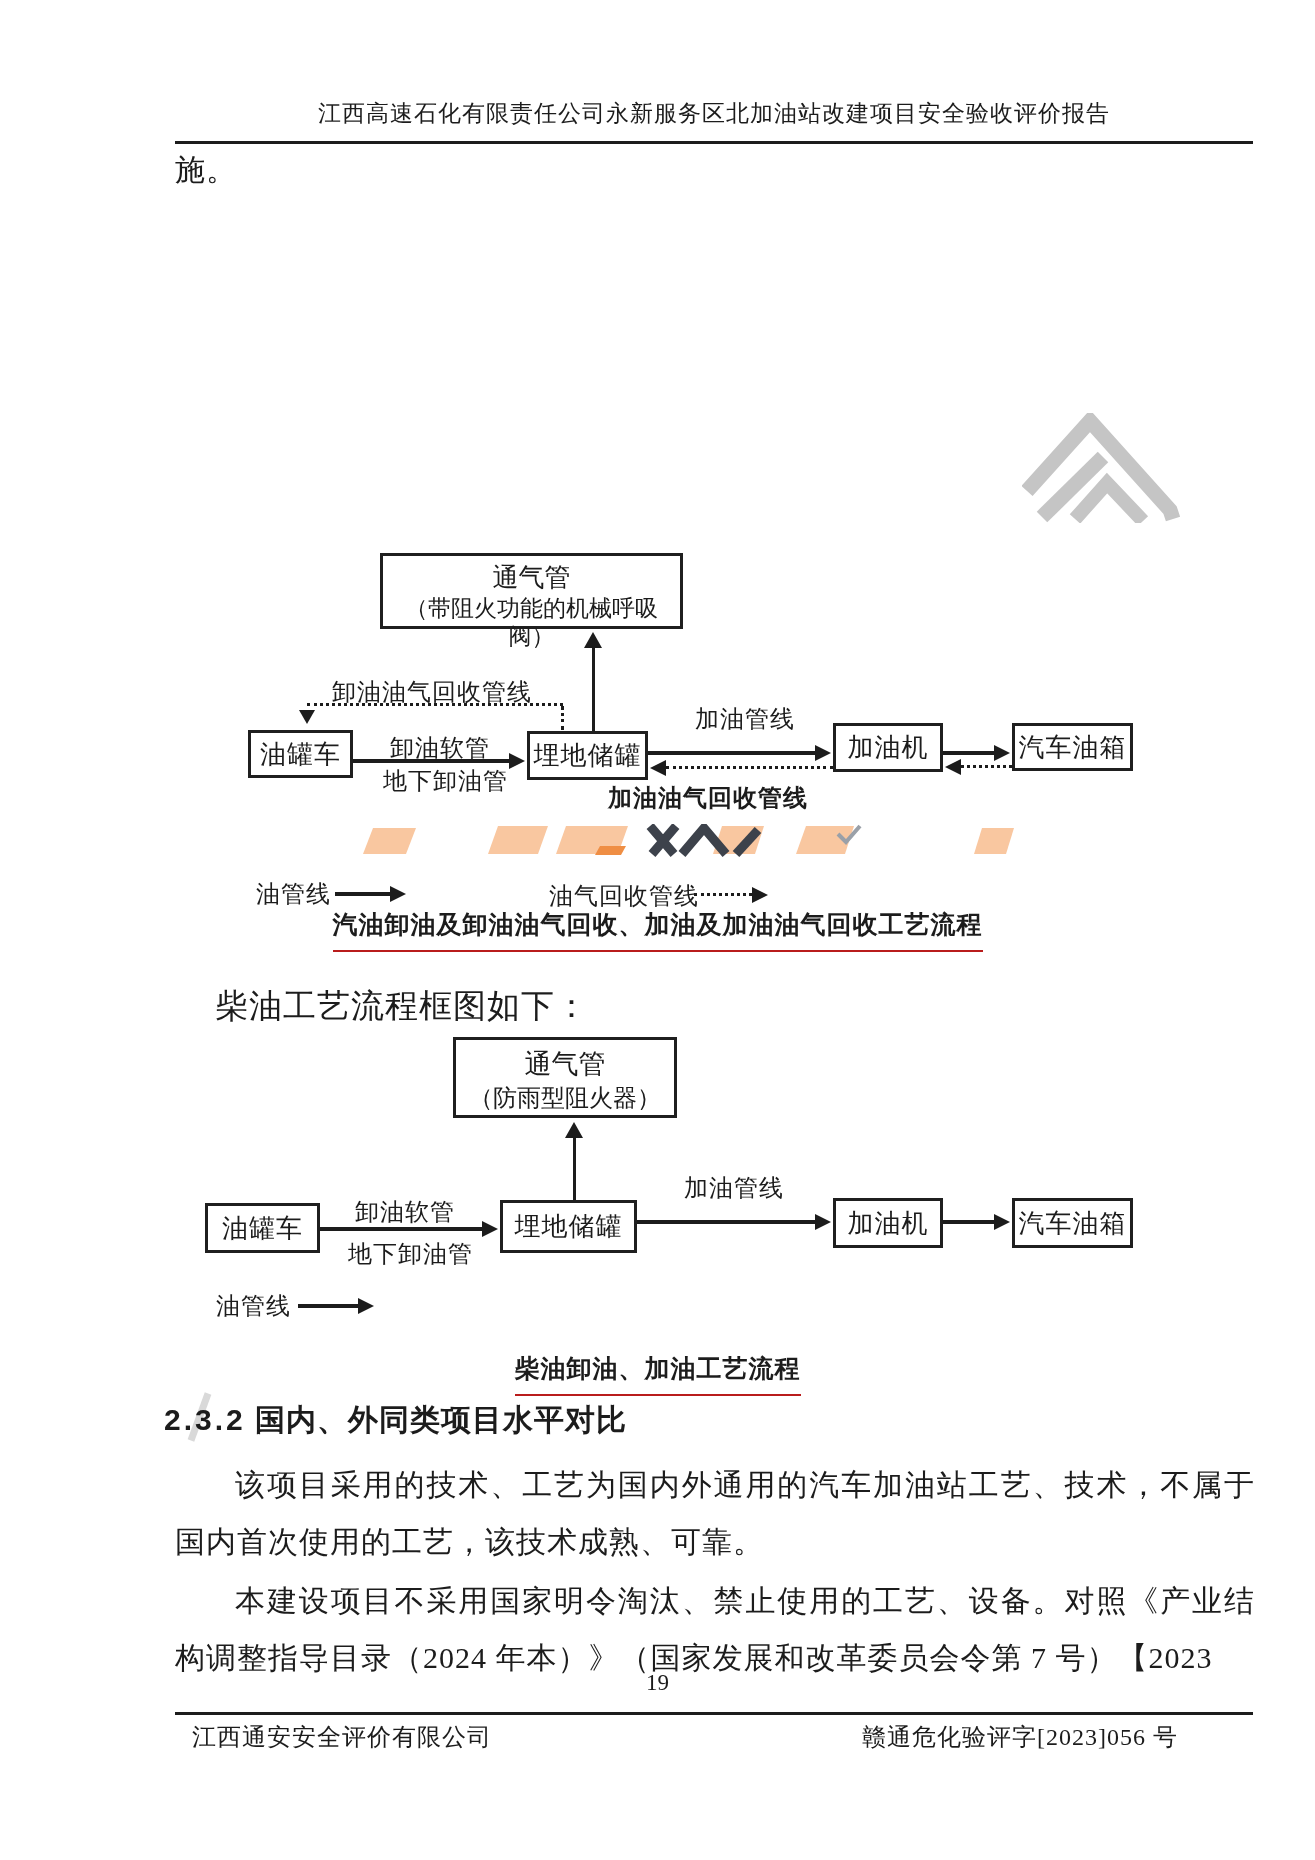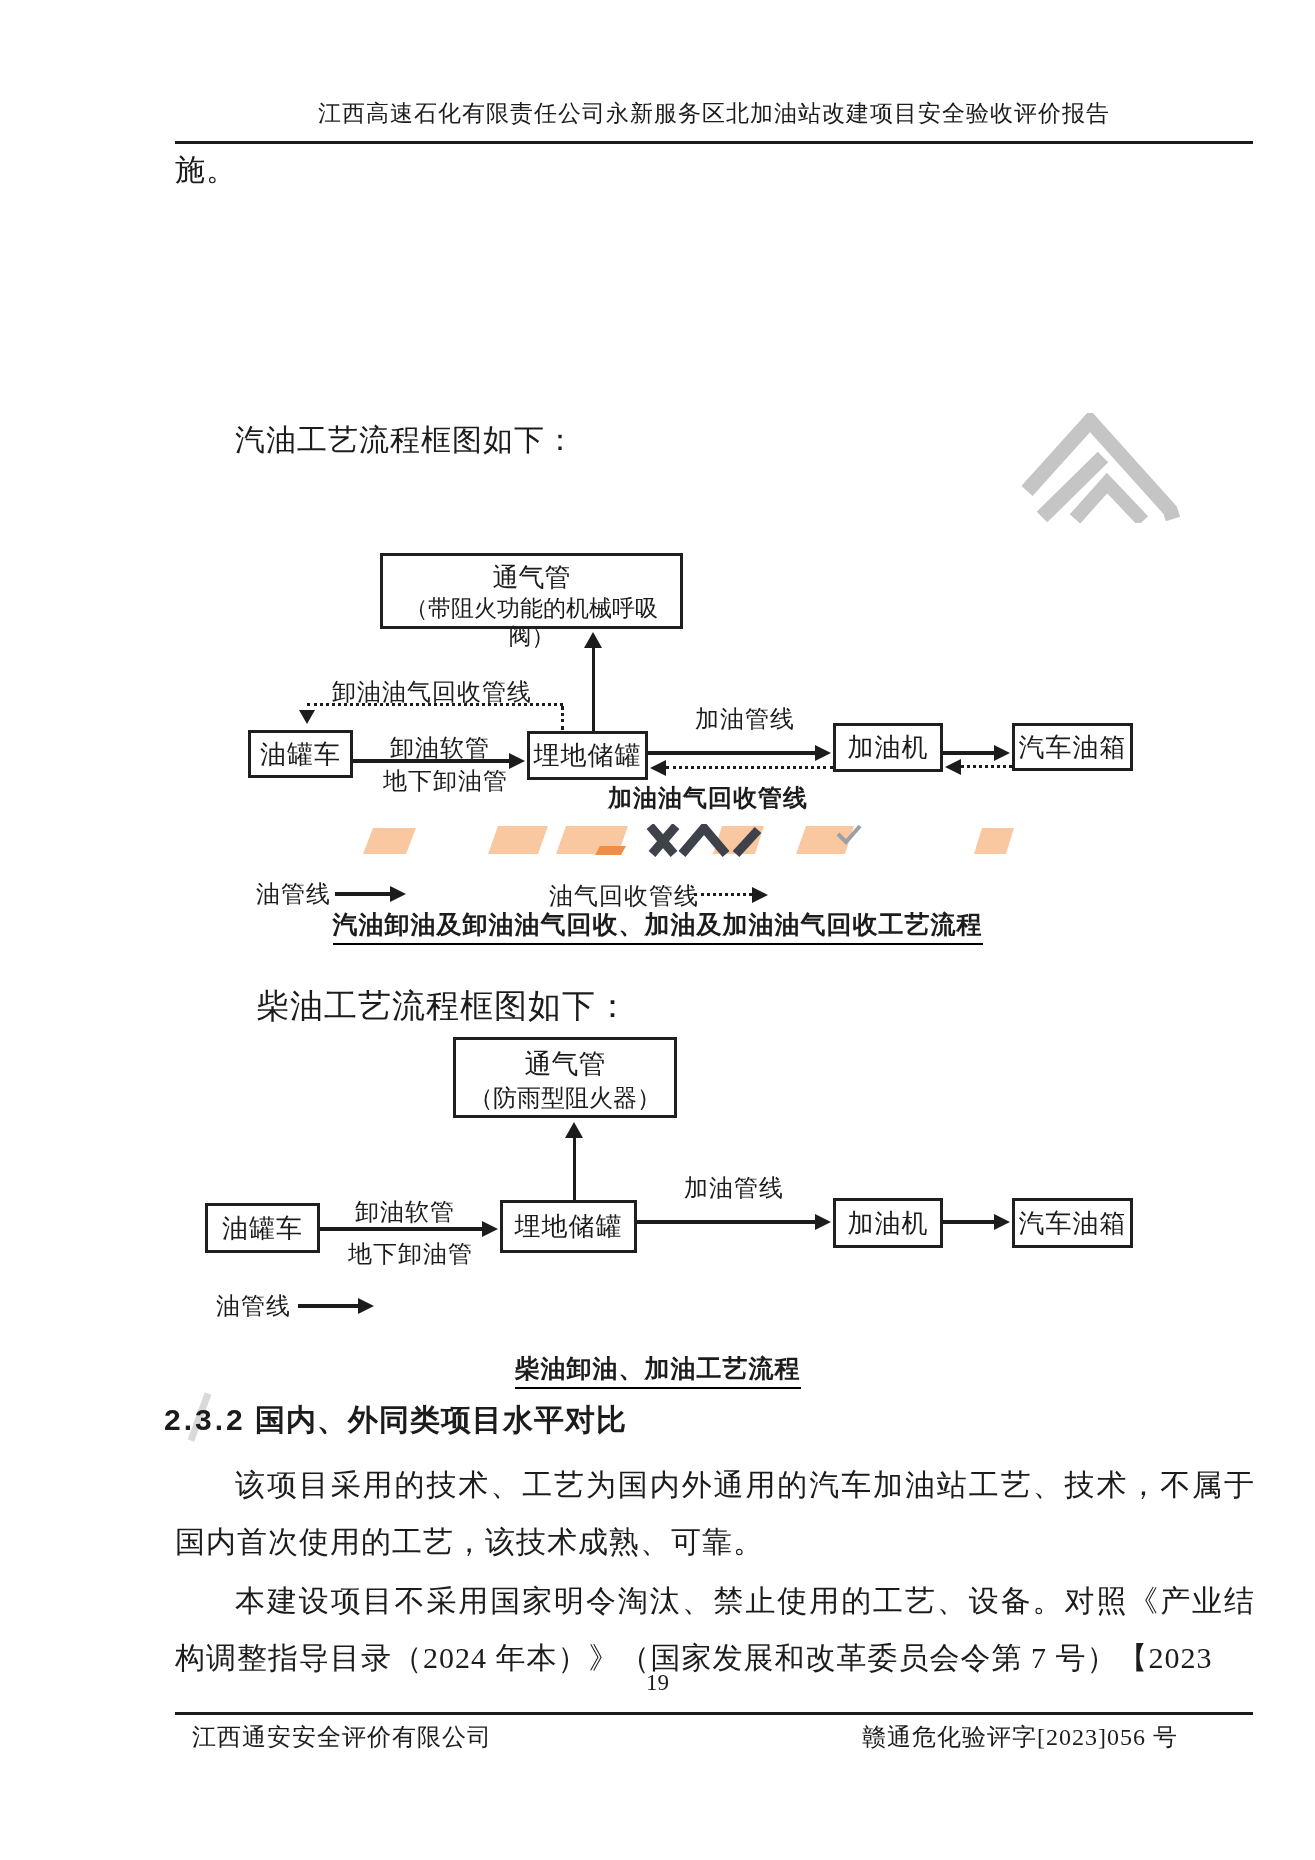--- a/index.html
+++ b/index.html
@@ -16,37 +16,36 @@
   .lbl{font-size:24px;letter-spacing:1px;white-space:nowrap;}
   .shaft-h{height:4px;background:#1c1c1c;}
   .shaft-v{width:3px;background:#1c1c1c;}
   .dot-h{height:0;border-top:3px dotted #1c1c1c;}
   .dot-v{width:0;border-left:3px dotted #1c1c1c;}
   .head-r{width:0;height:0;border-top:8px solid transparent;border-bottom:8px solid transparent;border-left:16px solid #1c1c1c;}
   .head-l{width:0;height:0;border-top:8px solid transparent;border-bottom:8px solid transparent;border-right:16px solid #1c1c1c;}
   .head-u{width:0;height:0;border-left:9px solid transparent;border-right:9px solid transparent;border-bottom:16px solid #1c1c1c;}
   .head-d{width:0;height:0;border-left:8px solid transparent;border-right:8px solid transparent;border-top:14px solid #1c1c1c;}
   .caption{font-family:"Liberation Sans","DejaVu Sans",sans-serif;font-weight:bold;font-size:25px;
-           letter-spacing:1px;border-bottom:2px solid #000000;padding-bottom:2px;display:inline-block;}
+           letter-spacing:1px;border-bottom:2px solid #b91c1c;padding-bottom:9px;display:inline-block;}
   .capwrap{left:0;width:1315px;text-align:center;}
   .heading{font-family:"Liberation Sans","DejaVu Sans",sans-serif;font-weight:bold;font-size:30px;letter-spacing:1px;}
   .footer-txt{font-size:24px;letter-spacing:1px;}
 </style>
 </head>
 <body>
 
 <div class="page">
 
   <div class="abs serif" style="left:175px;top:98px;width:1078px;text-align:center;font-size:23px;letter-spacing:1px;">江西高速石化有限责任公司永新服务区北加油站改建项目安全验收评价报告</div>
   <div class="abs rule" style="left:175px;top:141px;width:1078px;"></div>
 
   <div class="abs serif" style="left:175px;top:150px;font-size:30px;letter-spacing:1px;">施。</div>
 
 
-  <div class="abs serif" style="left:235px;top:420px;font-size:30px;letter-spacing:1px;">汽油工艺流程框图如下：</div>
 
   <svg class="abs" style="left:1022px;top:413px;" width="160" height="110" viewBox="0 0 160 110">
     <path d="M5,78 L68,8 L148,97 L151,106" fill="none" stroke="#c5c5c5" stroke-width="15"></path>
     <path d="M20,104 L81,44" fill="none" stroke="#c5c5c5" stroke-width="15"></path>
     <path d="M53,106 L85,70 L121,108" fill="none" stroke="#c5c5c5" stroke-width="14"></path>
   </svg>
 
   <div class="abs ventbox" style="left:380px;top:553px;width:303px;height:76px;padding-top:5px;">
     <div style="font-size:26px;line-height:34px;">通气管</div>
     <div style="font-size:23px;line-height:28px;">（带阻火功能的机械呼吸阀）</div>
@@ -101,21 +100,21 @@
   <div class="abs shaft-h" style="left:335px;top:892px;width:55px;"></div>
   <div class="abs head-r" style="left:390px;top:886px;"></div>
   <div class="abs lbl" style="left:549px;top:880px;">油气回收管线</div>
   <div class="abs dot-h" style="left:694px;top:893px;width:58px;"></div>
   <div class="abs head-r" style="left:752px;top:887px;"></div>
 
   <div class="abs capwrap" style="top:908px;">
     <span class="caption">汽油卸油及卸油油气回收、加油及加油油气回收工艺流程</span>
   </div>
 
-  <div class="abs serif" style="left:215px;top:984px;font-size:33px;letter-spacing:1px;margin-left:41px;">柴油工艺流程框图如下：</div>
+  <div class="abs serif" style="left:215px;top:984px;font-size:33px;letter-spacing:1px;">柴油工艺流程框图如下：</div>
 
   <div class="abs ventbox" style="left:453px;top:1037px;width:224px;height:81px;padding-top:6px;">
     <div style="font-size:27px;line-height:37px;">通气管</div>
     <div style="font-size:24px;line-height:30px;">（防雨型阻火器）</div>
   </div>
 
   <div class="abs head-u" style="left:565px;top:1122px;"></div>
   <div class="abs shaft-v" style="left:573px;top:1136px;height:64px;"></div>
 
   <div class="abs node" style="left:205px;top:1203px;width:115px;height:50px;">油罐车</div>

